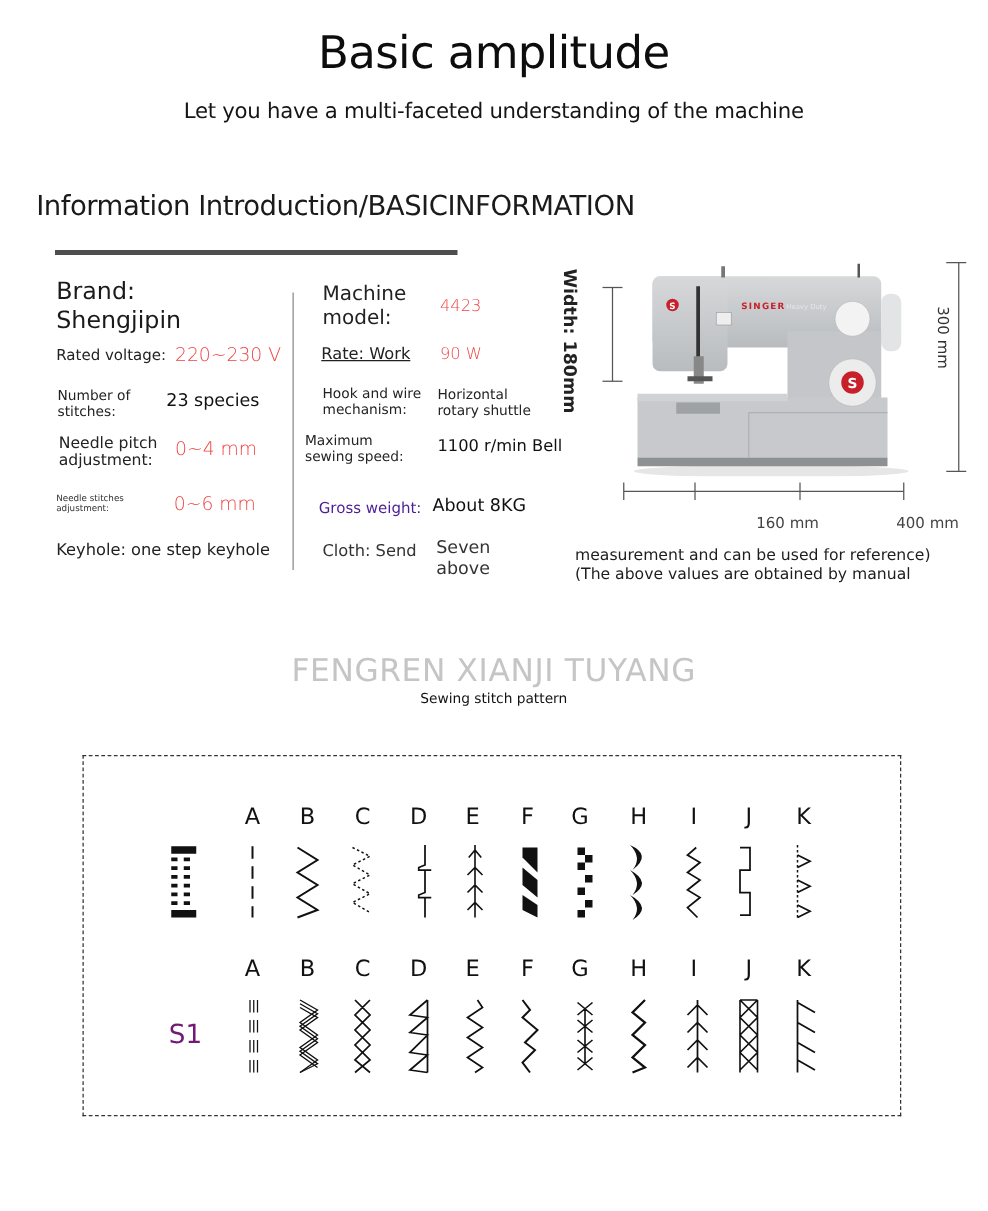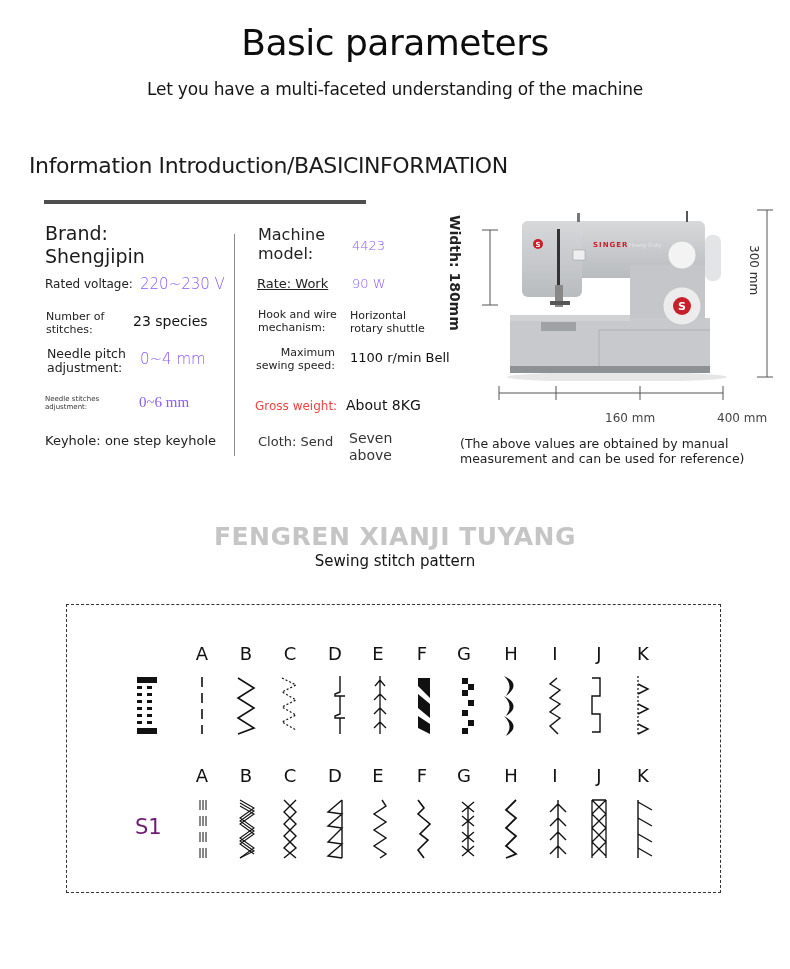--- a/index.html
+++ b/index.html
@@ -12,41 +12,41 @@
   .vdiv { left:234px; top:234px; width:1px; height:222px; background:#8a8a8a; }
 
   .lbl { color:#222; }
   .brand { left:45px; top:222px; font-size:19px; line-height:23px; color:#1a1a1a; }
   .s12 { font-size:12px; }
   .s11 { font-size:11px; line-height:13px; }
   .s13 { font-size:13px; }
   .s14 { font-size:14px; }
   .s15 { font-size:15px; }
   .tiny { font-size:7px; line-height:8px; color:#333; }
-  .val-light { color:#8b5cf6; font-weight:300; }
+  .val-light { color:#ef4444; font-weight:300; }
   .val-dark { color:#111; }
 
   .meas-v { left:443px; top:214px; width:24px; height:110px; }
   .meas-v span { position:absolute; left:-40px; top:45px; width:104px; transform:rotate(90deg); font-size:14px; font-weight:600; color:#222; white-space:nowrap; }
   .meas-v-right span { font-weight:400; color:#333; }
 
   .machine { left:505px; top:205px; width:225px; height:176px; }
   .note { left:460px; top:436px; font-size:12.5px; line-height:15px; color:#1d1d1d; }
 
-  .watermark { left:0; width:790px; top:522px; text-align:center; font-size:25px; font-weight:700; color:#c5c5c5; letter-spacing:0.5px; }
-  .stitch-sub { left:0; width:790px; top:552px; text-align:center; font-size:15px; color:#111; }
+  .watermark { left:0; width:790px; top:522px; text-align:center; font-size:25px; font-weight:400; color:#c5c5c5; letter-spacing:0.5px; }
+  .stitch-sub { left:0; width:790px; top:552px; text-align:center; font-size:11px; color:#111; }
 
   .pattern-box { left:66px; top:604px; width:655px; height:289px; border:1px dashed #333; box-sizing:border-box; }
   .col-letter { font-size:18px; color:#111; text-align:center; width:30px; }
   .row-label { font-size:21px; color:#701a75; }
 </style>
 </head>
 <body>
 
-<div class="abs title">Basic parameters</div>
+<div class="abs title">Basic amplitude</div>
 <div class="abs subtitle">Let you have a multi-faceted understanding of the machine</div>
 
 <div class="abs section-h">Information Introduction/BASICINFORMATION</div>
 <div class="abs section-bar"></div>
 <div class="abs vdiv"></div>
 
 <div class="abs brand">
   <div>Brand:</div>
   <div>Shengjipin</div>
 </div>
@@ -63,21 +63,21 @@
 <div class="abs lbl" style="left:47px;top:347px;font-size:12.5px;line-height:14px;">
   <div>Needle pitch</div>
   <div>adjustment:</div>
 </div>
 <div class="abs s15 val-light" style="left:140px;top:350px;">0~4 mm</div>
 
 <div class="abs tiny" style="left:45px;top:395px;">
   <div>Needle stitches</div>
   <div>adjustment:</div>
 </div>
-<div class="abs s15 val-light" style="left:139px;top:394px;font-family:Liberation Serif, serif;">0~6 mm</div>
+<div class="abs s15 val-light" style="left:139px;top:394px;">0~6 mm</div>
 
 <div class="abs s13 lbl" style="left:45px;top:433px;">Keyhole: one step keyhole</div>
 
 <div class="abs lbl" style="left:258px;top:225px;font-size:16px;line-height:19px;">
   <div>Machine</div>
   <div>model:</div>
 </div>
 <div class="abs s13 val-light" style="left:352px;top:238px;">4423</div>
 
 <div class="abs s13 lbl" style="left:257px;top:276px;text-decoration:underline;">Rate: Work</div>
@@ -85,27 +85,27 @@
 
 <div class="abs lbl" style="left:258px;top:308px;font-size:11px;line-height:13px;">
   <div>Hook and wire</div>
   <div>mechanism:</div>
 </div>
 <div class="abs lbl" style="left:350px;top:309px;font-size:11px;line-height:13px;">
   <div>Horizontal</div>
   <div>rotary shuttle</div>
 </div>
 
-<div class="abs lbl" style="left:256px;top:346px;font-size:11px;line-height:13px;text-align:right;">
+<div class="abs lbl" style="left:244px;top:346px;font-size:11px;line-height:13px;">
   <div>Maximum</div>
   <div>sewing speed:</div>
 </div>
 <div class="abs s13 val-dark" style="left:350px;top:350px;">1100 r/min Bell</div>
 
-<div class="abs s12" style="left:255px;top:399px;color:#ef4444;">Gross weight:</div>
+<div class="abs s12" style="left:255px;top:399px;color:#4c1d95;">Gross weight:</div>
 <div class="abs s14 val-dark" style="left:346px;top:397px;">About 8KG</div>
 
 <div class="abs s13 lbl" style="left:258px;top:434px;color:#333;">Cloth: Send</div>
 <div class="abs" style="left:349px;top:430px;font-size:14px;line-height:17px;color:#333;">
   <div>Seven</div>
   <div>above</div>
 </div>
 
 <div class="abs meas-v">
   <span>Width: 180mm</span>
@@ -129,22 +129,22 @@
   <line x1="2" y1="8" x2="226" y2="8" stroke="#555" stroke-width="1"></line>
   <line x1="2" y1="1" x2="2" y2="15" stroke="#555" stroke-width="1"></line>
   <line x1="59" y1="1" x2="59" y2="15" stroke="#555" stroke-width="1"></line>
   <line x1="143" y1="1" x2="143" y2="15" stroke="#555" stroke-width="1"></line>
   <line x1="226" y1="1" x2="226" y2="15" stroke="#555" stroke-width="1"></line>
 </svg>
 <div class="abs s12" style="left:605px;top:411px;color:#444;">160 mm</div>
 <div class="abs s12" style="left:717px;top:411px;color:#444;">400 mm</div>
 
 <div class="abs note">
+  <div>measurement and can be used for reference)</div>
   <div>(The above values are obtained by manual</div>
-  <div>measurement and can be used for reference)</div>
 </div>
 
 <svg class="abs machine" viewBox="0 0 225 176">
   <defs>
     <linearGradient id="bodyG" x1="0" y1="0" x2="0" y2="1">
       <stop offset="0" stop-color="#d6d8da"></stop>
       <stop offset="1" stop-color="#b9bcbf"></stop>
     </linearGradient>
   </defs>
   <ellipse cx="112" cy="172" rx="110" ry="5" fill="#e6e6e6"></ellipse>

